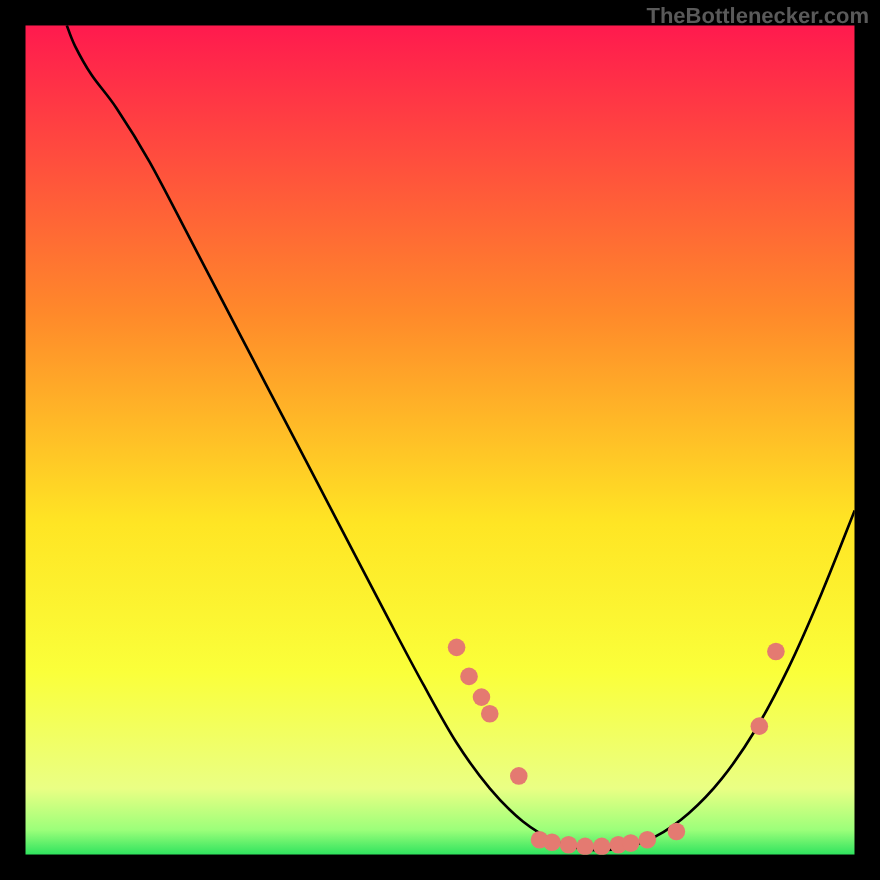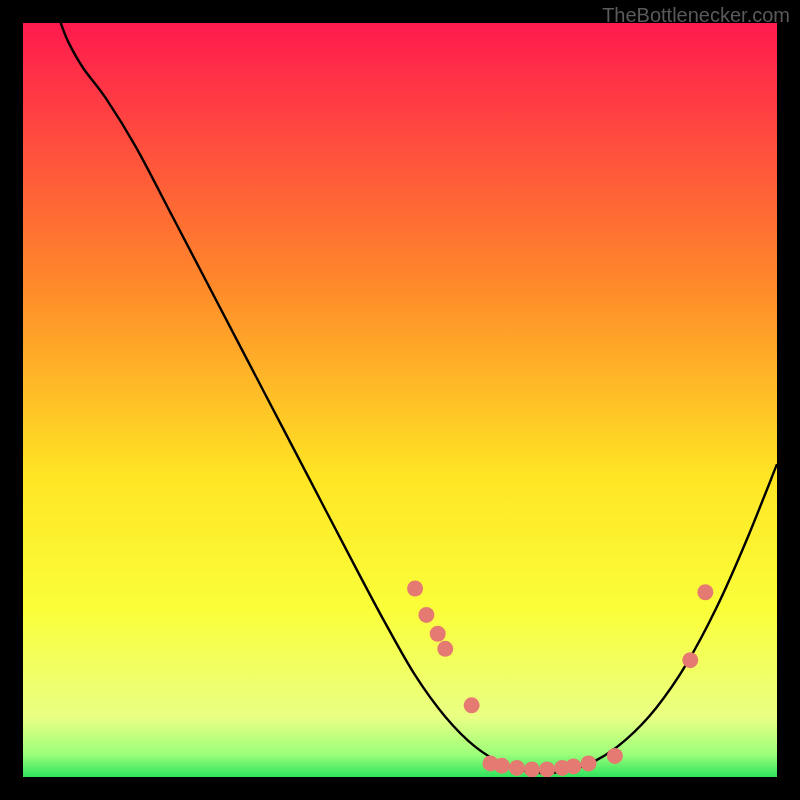--- a/index.html
+++ b/index.html
@@ -10,21 +10,21 @@
     background: #000000;
     position: relative;
     font-family: Arial, Helvetica, sans-serif;
   }
   .watermark {
     position: absolute;
     top: 4px;
     right: 10px;
     color: #5a5a5a;
     font-size: 20px;
-    font-weight: normal;
+    font-weight: bold;
     z-index: 10;
   }
   .plot-area {
     position: absolute;
     left: 23px;
     top: 23px;
     width: 754px;
     height: 754px;
   }
   .plot-area svg {

